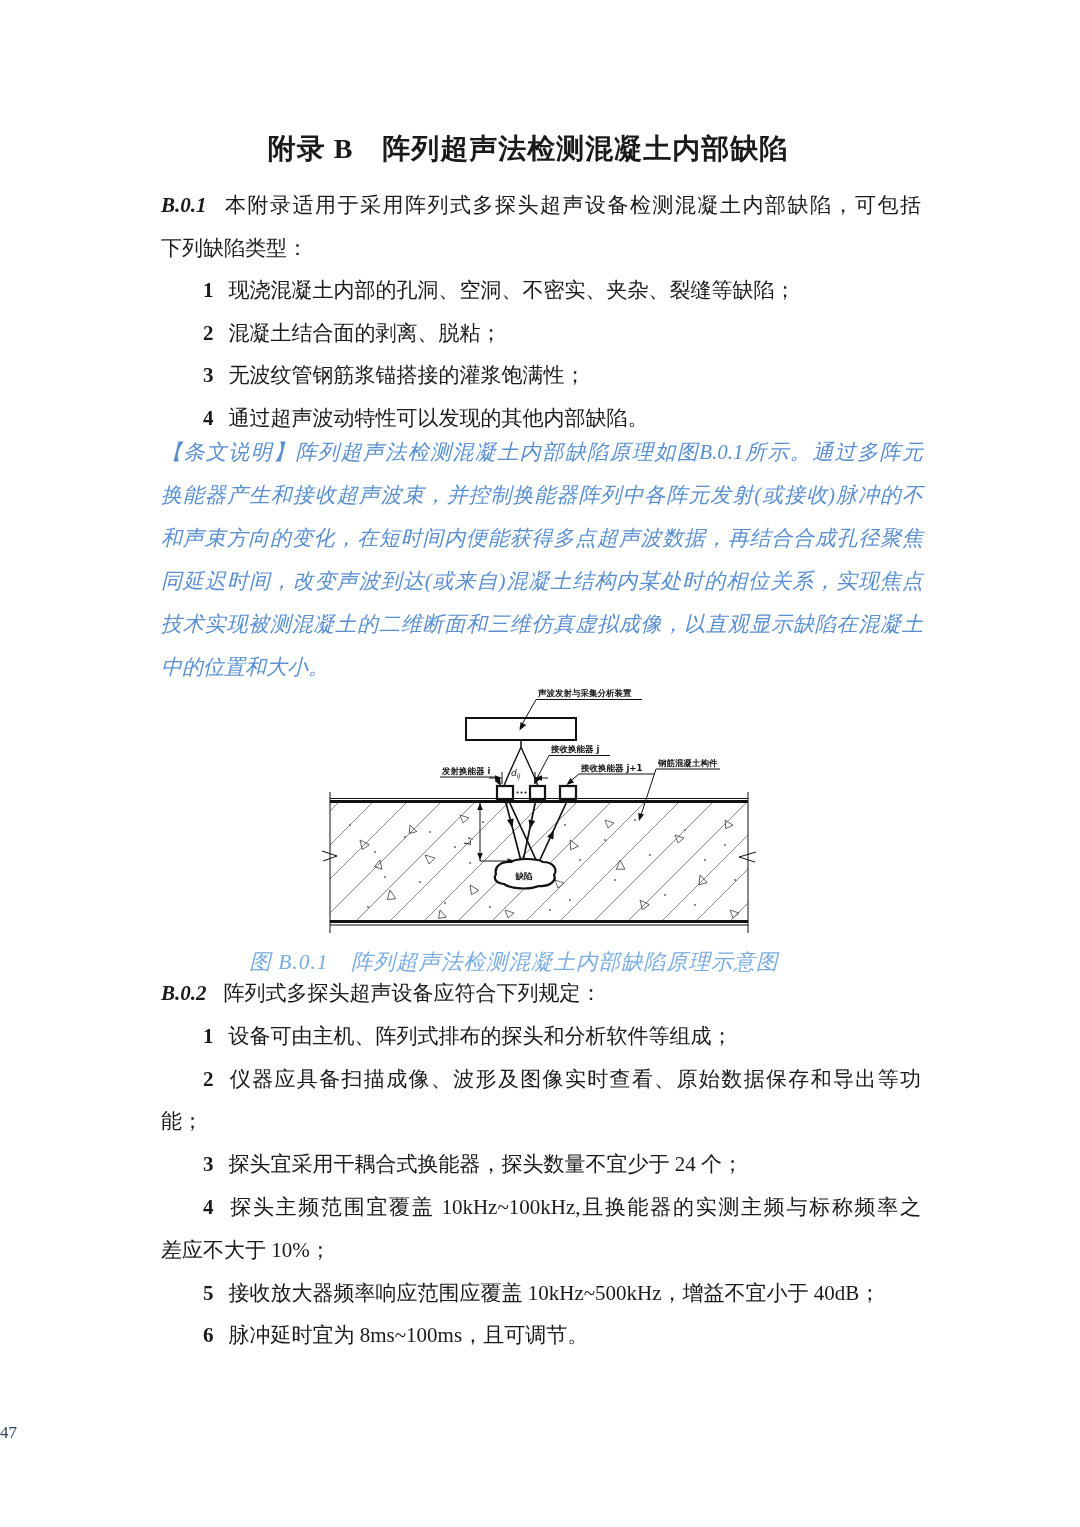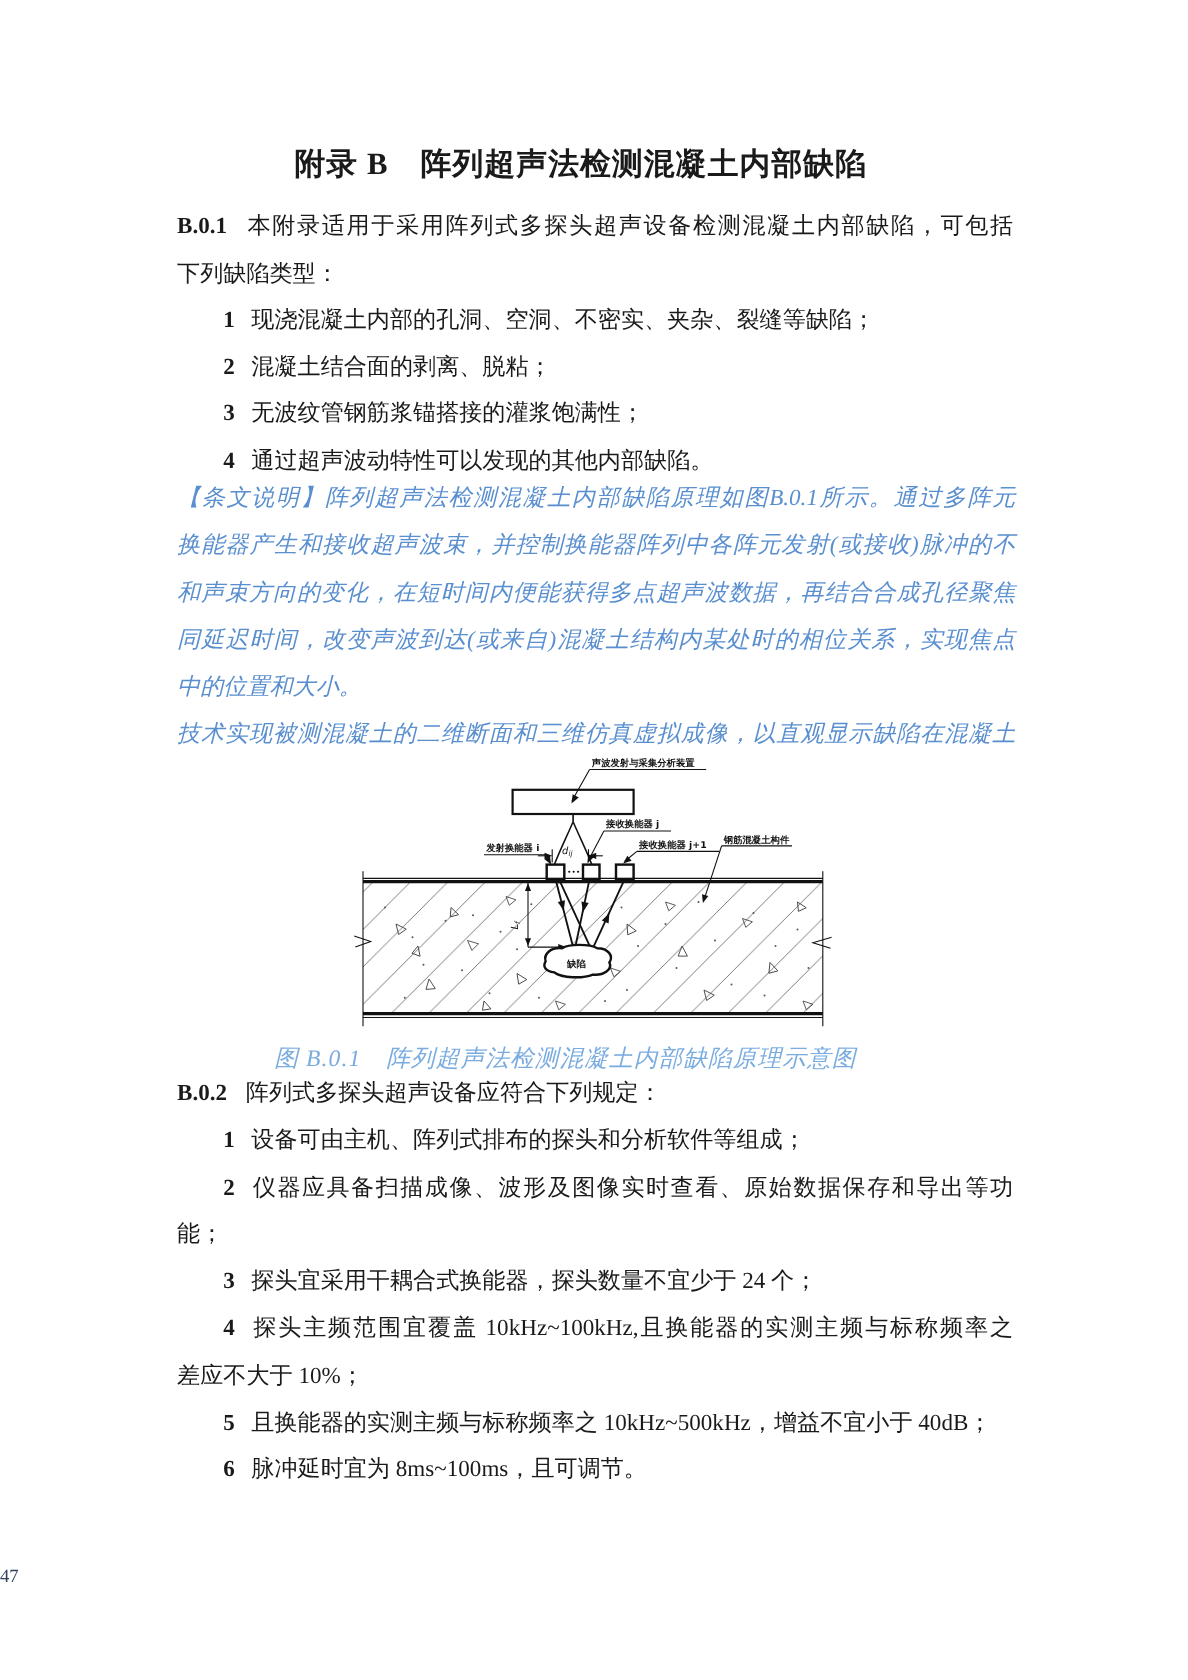--- a/index.html
+++ b/index.html
@@ -9,21 +9,21 @@
     overflow:hidden;
   }
   .title{
     position:absolute;top:130px;left:0;width:1056px;text-align:center;
     font-size:28px;font-weight:bold;letter-spacing:1px;
   }
   .blockA{position:absolute;top:184px;left:161px;width:760px;font-size:21px;line-height:42.6px;}
   .blockB{position:absolute;top:972px;left:161px;width:760px;font-size:21px;line-height:42.8px;}
   .line{white-space:normal;}
   .j{text-align:justify;text-align-last:justify;}
-  .clabel{font-weight:bold;margin-right:17px;}
+  .clabel{font-weight:bold;margin-right:17px;font-style:italic;}
   .item{padding-left:42px;box-sizing:border-box;}
   .num{font-weight:bold;margin-right:15px;}
   .noteBlock{
     position:absolute;top:431px;left:161px;width:762px;
     font-size:21px;line-height:43px;color:#5a8fcf;font-style:italic;
   }
   .caption{
     position:absolute;top:947px;left:0;width:1028px;text-align:center;
     font-size:21.5px;color:#7aace0;font-style:italic;letter-spacing:1px;
   }
@@ -46,22 +46,22 @@
   <div class="line item"><span class="num">2</span><span>混凝土结合面的剥离、脱粘；</span></div>
   <div class="line item"><span class="num">3</span><span>无波纹管钢筋浆锚搭接的灌浆饱满性；</span></div>
   <div class="line item"><span class="num">4</span><span>通过超声波动特性可以发现的其他内部缺陷。</span></div>
 </div>
 
 <div class="noteBlock">
   <div class="line j">【条文说明】阵列超声法检测混凝土内部缺陷原理如图B.0.1所示。通过多阵元</div>
   <div class="line j">换能器产生和接收超声波束，并控制换能器阵列中各阵元发射(或接收)脉冲的不</div>
   <div class="line j">和声束方向的变化，在短时间内便能获得多点超声波数据，再结合合成孔径聚焦</div>
   <div class="line j">同延迟时间，改变声波到达(或来自)混凝土结构内某处时的相位关系，实现焦点</div>
+  <div class="line j">技术实现被测混凝土的二维断面和三维仿真虚拟成像，以直观显示缺陷在混凝土</div>
   <div class="line">中的位置和大小。</div>
-  <div class="line j">技术实现被测混凝土的二维断面和三维仿真虚拟成像，以直观显示缺陷在混凝土</div>
 </div>
 
 <svg class="diagram" viewBox="0 0 440 255" xmlns="http://www.w3.org/2000/svg">
   <defs>
     <pattern id="hatch" width="34" height="34" patternUnits="userSpaceOnUse">
       <path d="M -9,9 L 9,-9 M 0,34 L 34,0 M 25,43 L 43,25" stroke="#555" stroke-width="0.7" fill="none"></path>
     </pattern>
     <clipPath id="bandclip">
         <rect x="10" y="117" width="418" height="120"></rect>
       </clipPath>
@@ -214,17 +214,17 @@
 <div class="caption">图 B.0.1　阵列超声法检测混凝土内部缺陷原理示意图</div>
 
 <div class="blockB">
   <div class="line"><span class="clabel">B.0.2</span><span>阵列式多探头超声设备应符合下列规定：</span></div>
   <div class="line item"><span class="num">1</span><span>设备可由主机、阵列式排布的探头和分析软件等组成；</span></div>
   <div class="line item j"><span class="num">2</span><span>仪器应具备扫描成像、波形及图像实时查看、原始数据保存和导出等功</span></div>
   <div class="line">能；</div>
   <div class="line item"><span class="num">3</span><span>探头宜采用干耦合式换能器，探头数量不宜少于 24 个；</span></div>
   <div class="line item j"><span class="num">4</span><span>探头主频范围宜覆盖 10kHz~100kHz,且换能器的实测主频与标称频率之</span></div>
   <div class="line">差应不大于 10%；</div>
-  <div class="line item"><span class="num">5</span><span>且换能器的实测主频与标称频率之 10kHz~500kHz，增益不宜小于 40dB；</span></div>
+  <div class="line item"><span class="num">5</span><span>接收放大器频率响应范围应覆盖 10kHz~500kHz，增益不宜小于 40dB；</span></div>
   <div class="line item"><span class="num">6</span><span>脉冲延时宜为 8ms~100ms，且可调节。</span></div>
 </div>
 
 <div class="pagenum">47</div>
 
 </body></html>

